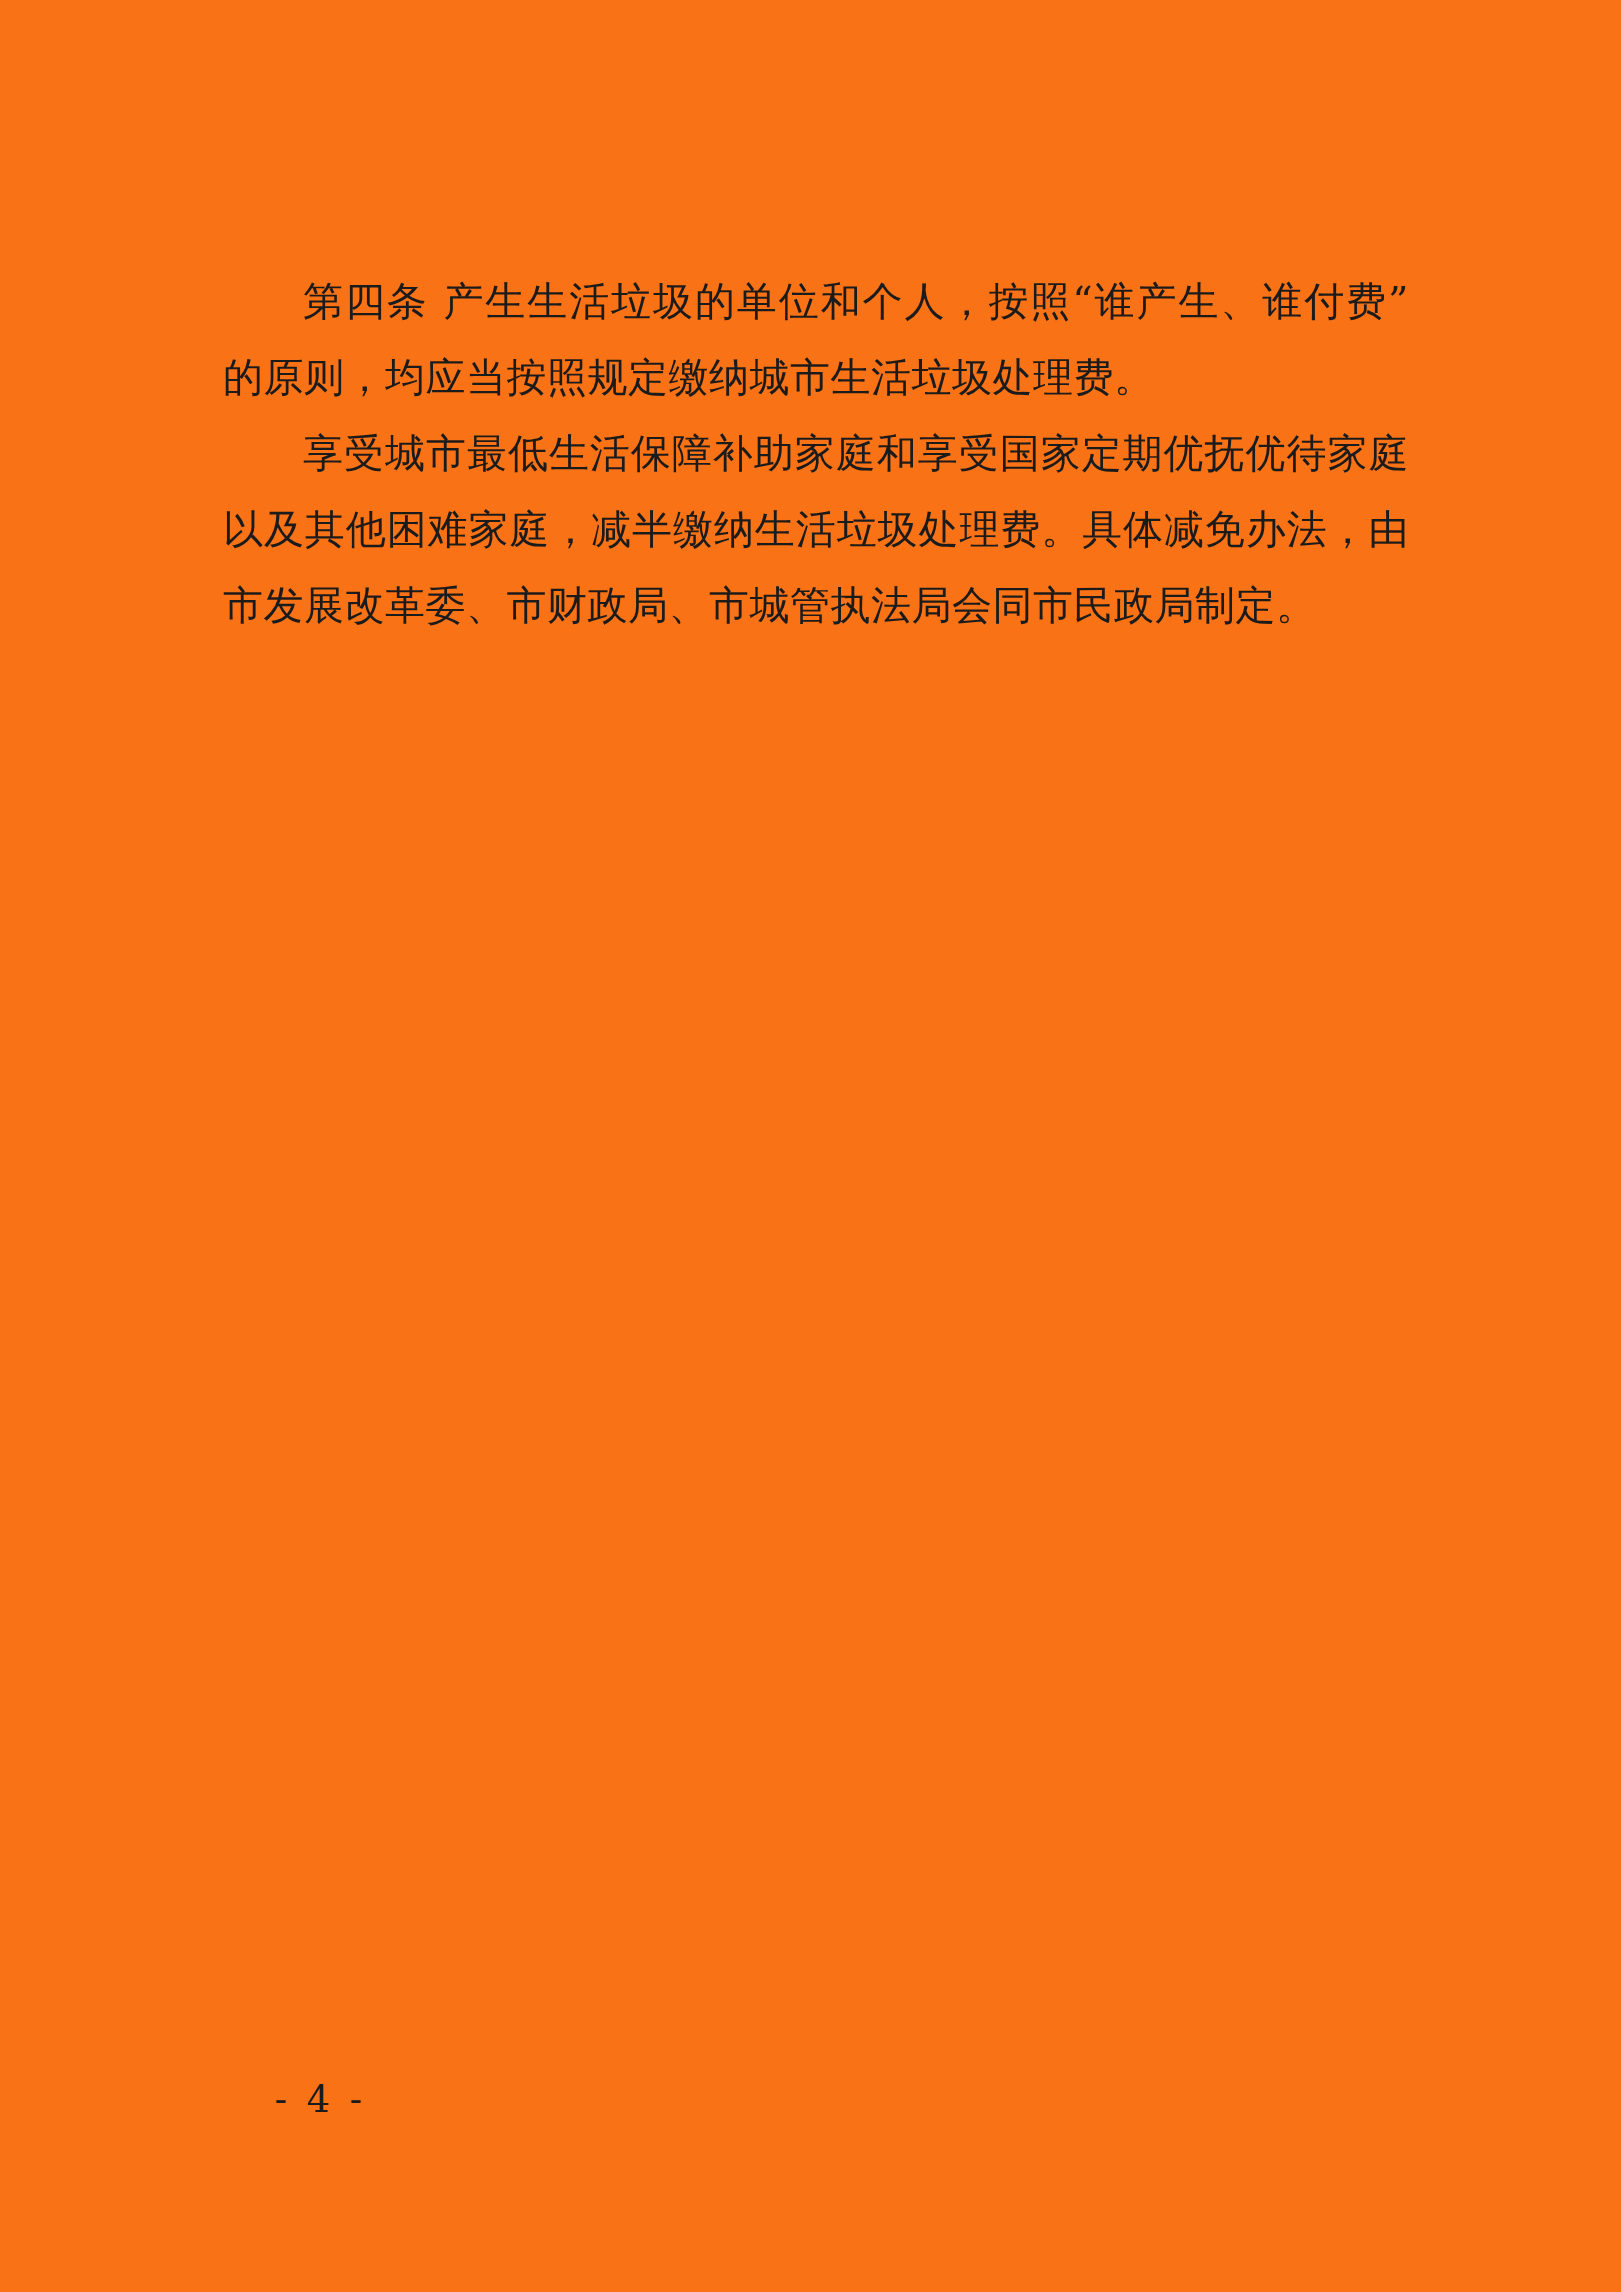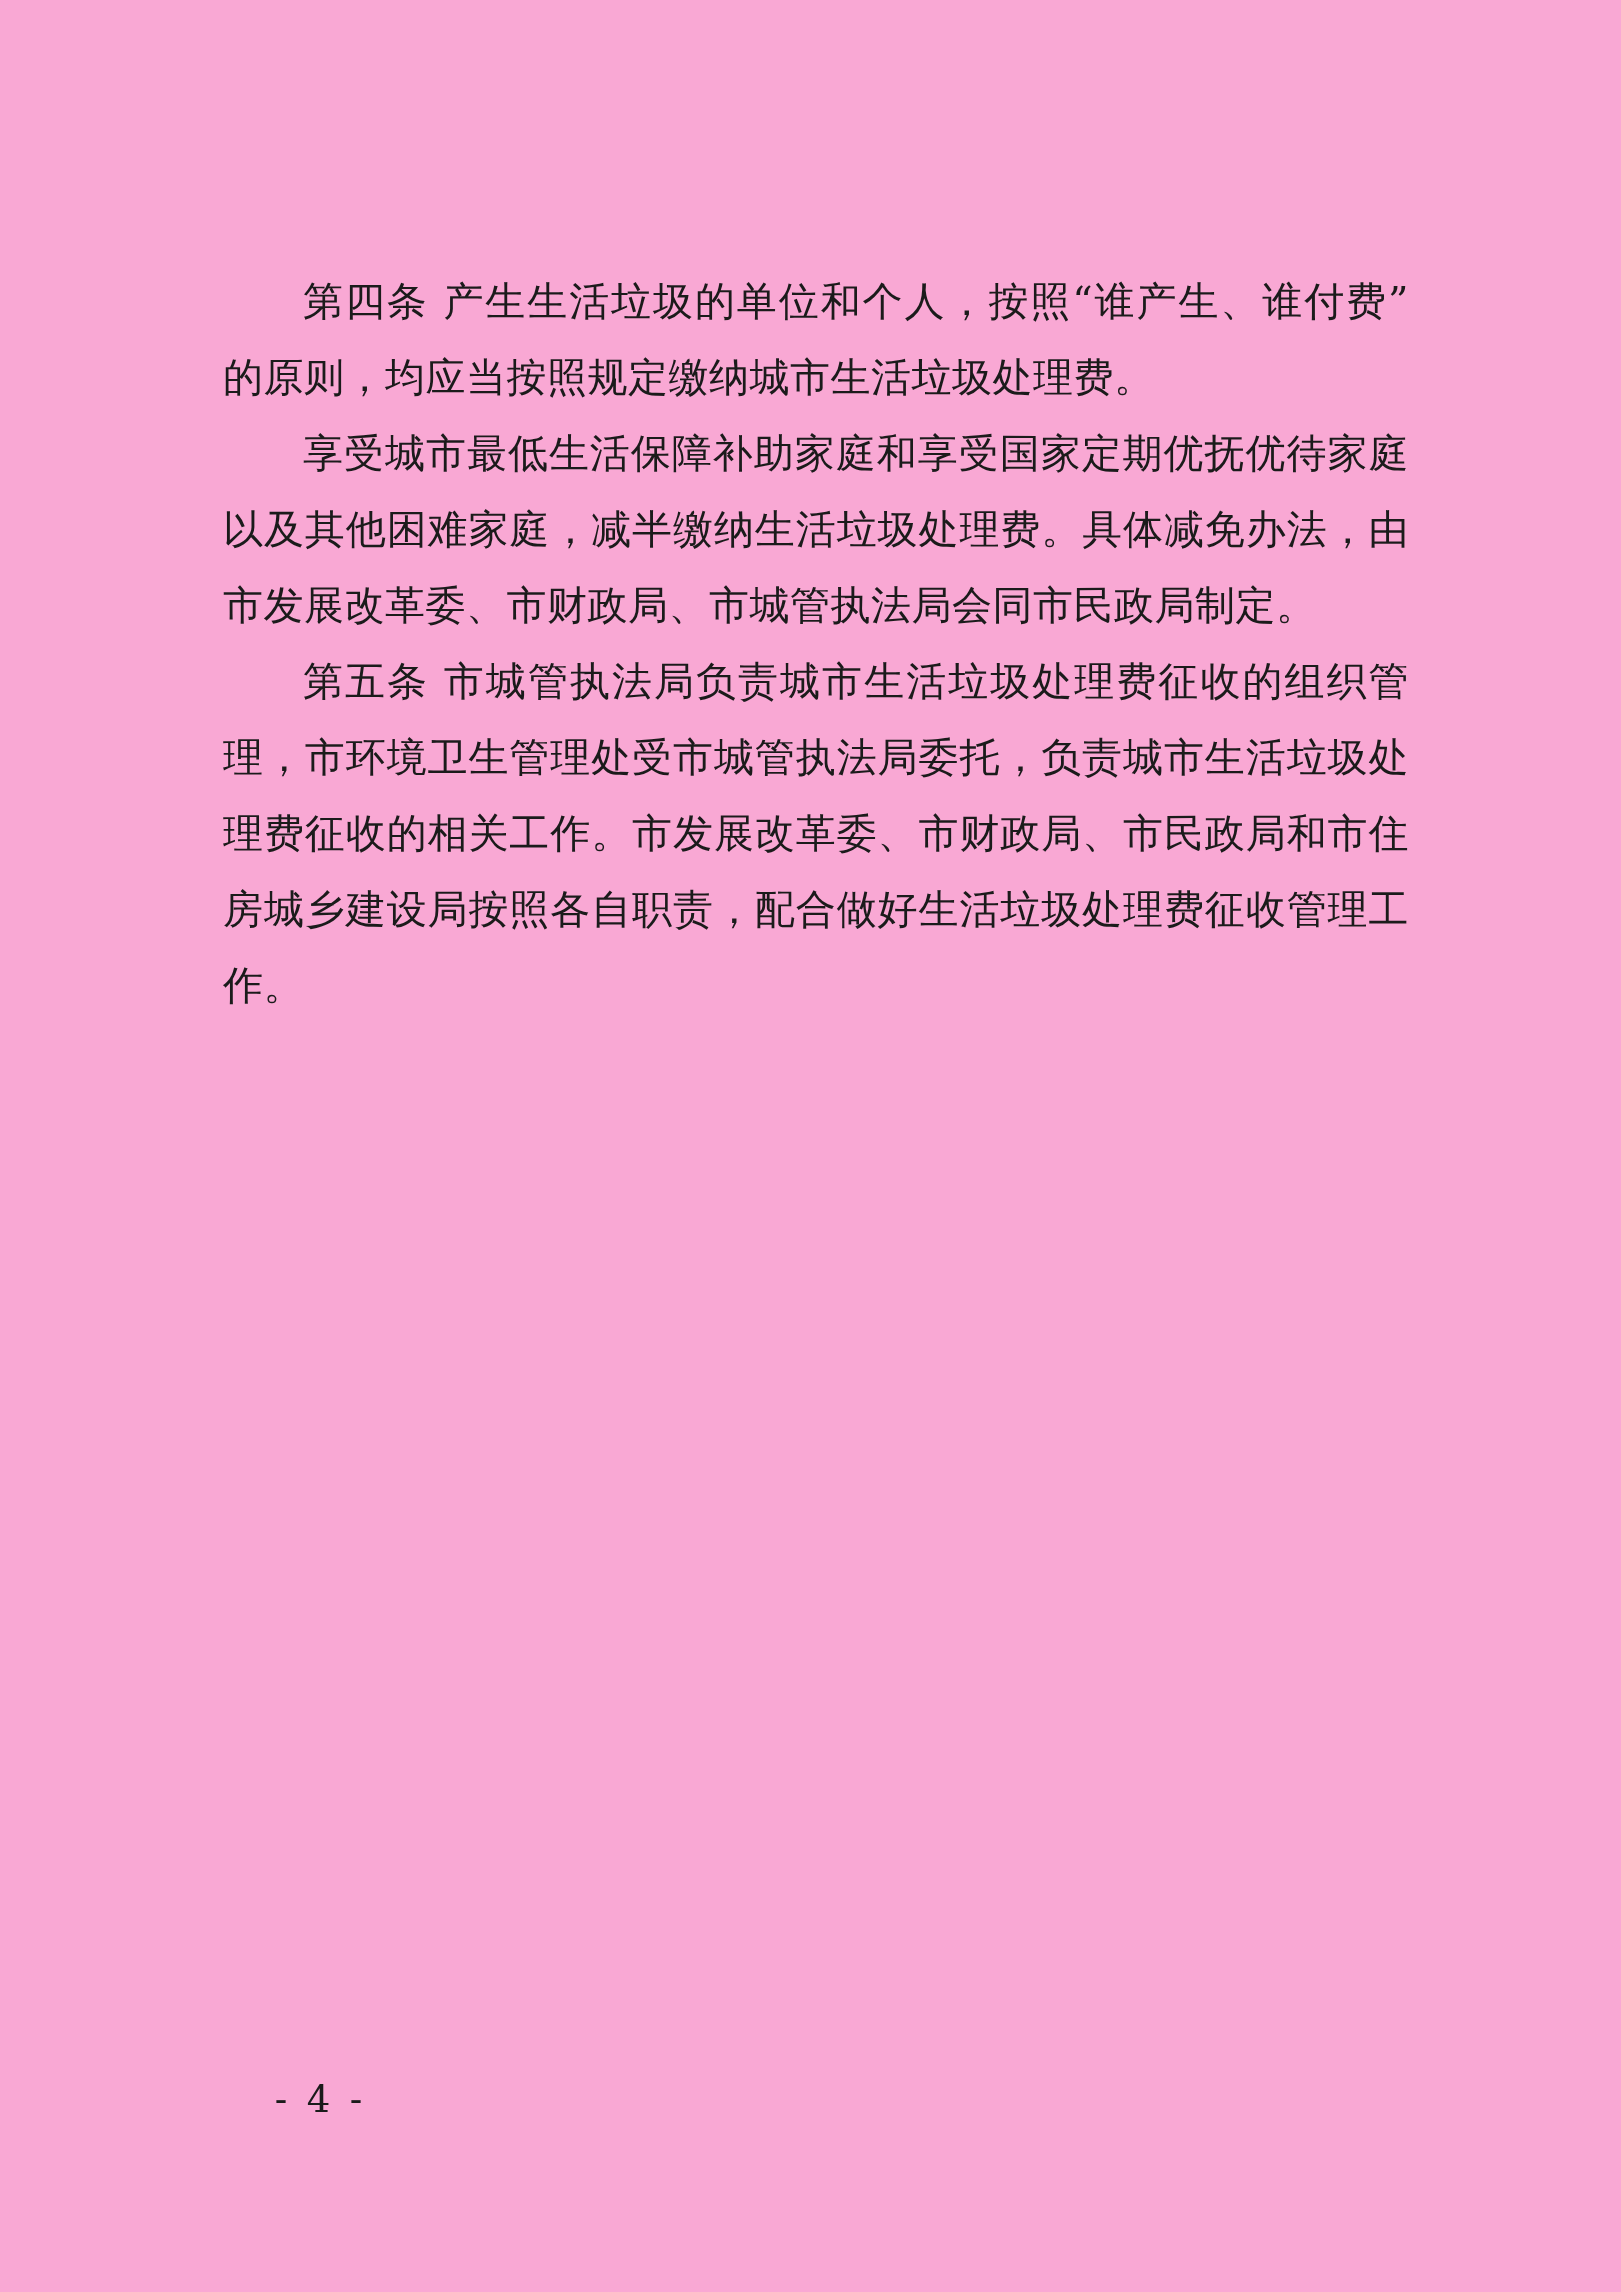--- a/index.html
+++ b/index.html
@@ -7,21 +7,21 @@
     padding: 0;
     background: #ffffff;
   }
   body {
     font-family: "DejaVu Serif", "Liberation Serif", serif;
   }
   .page {
     position: relative;
     width: 1621px;
     height: 2293px;
-    background: #f9a8d4;
+    background: #f97316;
     margin: 0 auto;
     overflow: hidden;
     box-sizing: border-box;
   }
   .doc-body {
     position: absolute;
     left: 223px;
     top: 263px;
     width: 1186px;
   }
@@ -57,21 +57,20 @@
   }
 </style>
 </head>
 <body>
 
 <div class="page">
 
   <div class="doc-body">
     <p class="para">第四条  产生生活垃圾的单位和个人，按照“谁产生、谁付费”的原则，均应当按照规定缴纳城市生活垃圾处理费。</p>
     <p class="para">享受城市最低生活保障补助家庭和享受国家定期优抚优待家庭以及其他困难家庭，减半缴纳生活垃圾处理费。具体减免办法，由市发展改革委、市财政局、市城管执法局会同市民政局制定。</p>
-    <p class="para">第五条   市城管执法局负责城市生活垃圾处理费征收的组织管理，市环境卫生管理处受市城管执法局委托，负责城市生活垃圾处理费征收的相关工作。市发展改革委、市财政局、市民政局和市住房城乡建设局按照各自职责，配合做好生活垃圾处理费征收管理工作。</p>
   </div>
 
   <div class="footer">
     <span class="page-number">- 4 -</span>
   </div>
 
 </div>
 
 
 </body></html>

